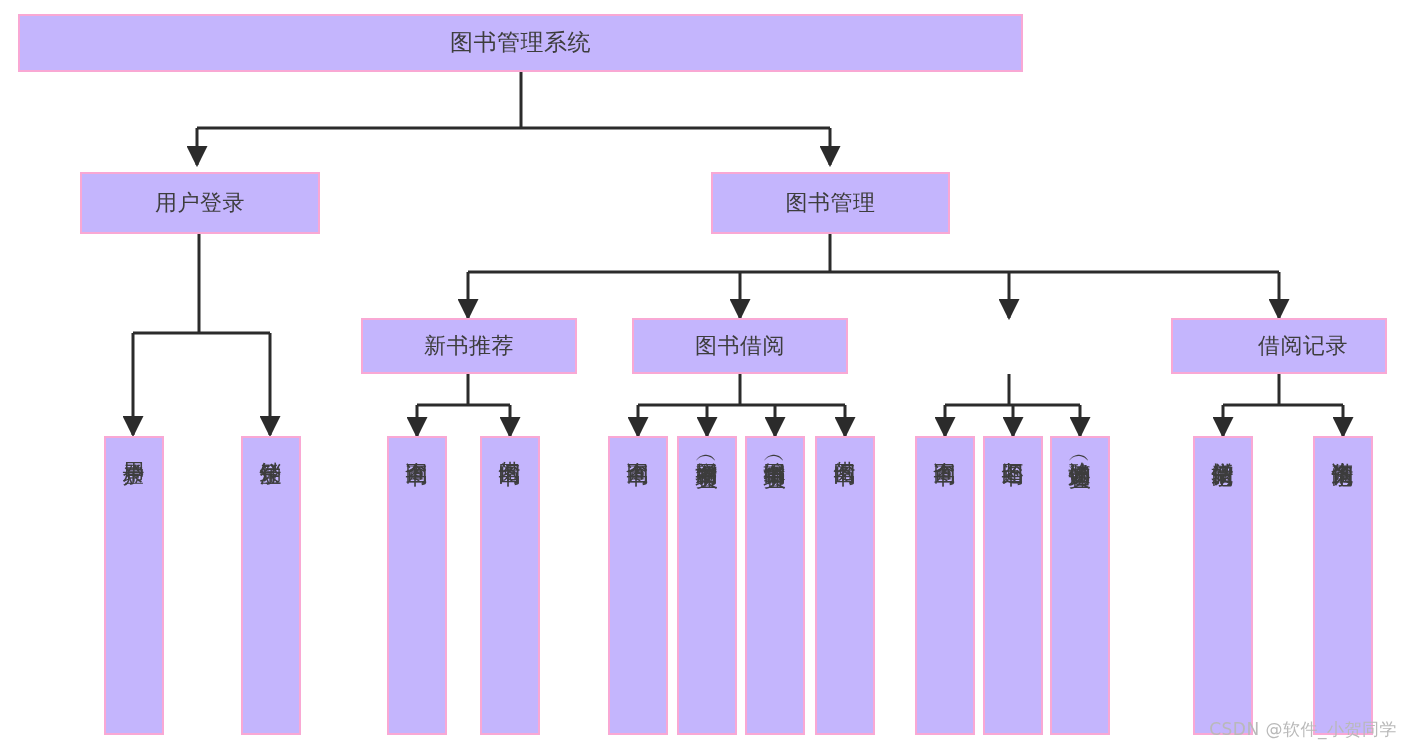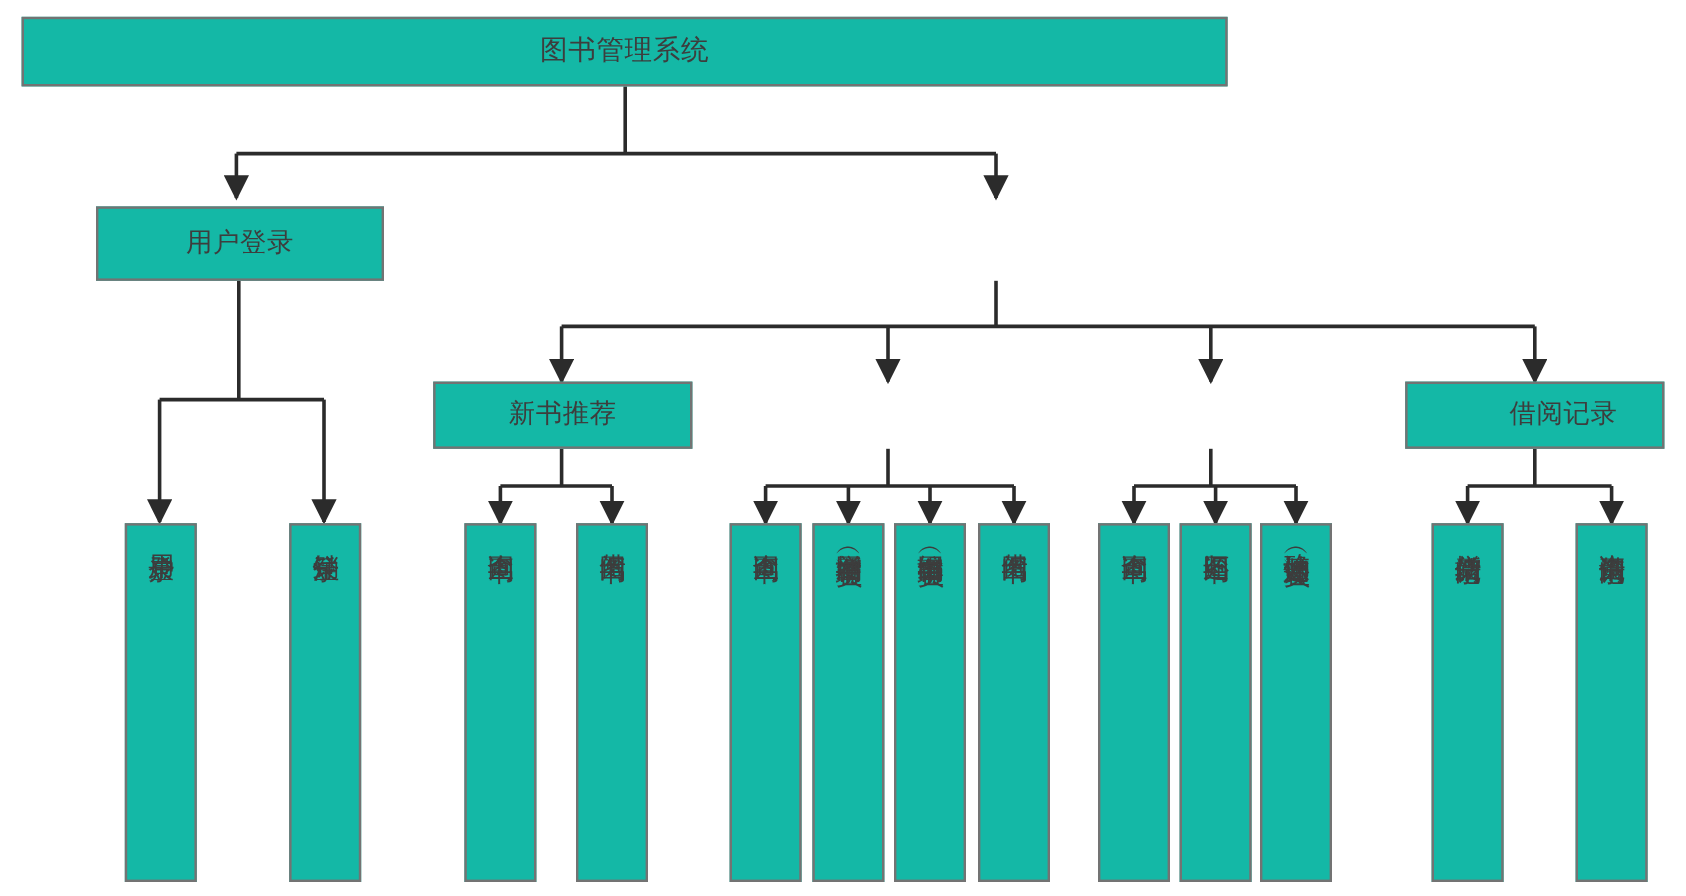--- a/index.html
+++ b/index.html
@@ -20,22 +20,22 @@
   #diagram-svg {
     position: absolute;
     left: 0;
     top: 0;
     width: 1405px;
     height: 747px;
   }
   .node {
     position: absolute;
     box-sizing: border-box;
-    border: 2px solid #737373;
-    background: #14b8a6;
+    border: 2px solid #f9a8d4;
+    background: #c4b5fd;
     display: flex;
     align-items: center;
     justify-content: center;
     color: #3a3a3a;
   }
   .node-label {
     display: block;
     text-align: center;
     line-height: 1.18;
     letter-spacing: 0.5px;
@@ -127,25 +127,31 @@
   </svg>
 
   <div class="node horizontal" id="root-node" style="left:18px; top:14px; width:1005px; height:58px;">
     <span class="node-label">图书管理系统</span>
   </div>
 
   <div class="node horizontal" style="left:80px; top:172px; width:240px; height:62px;">
     <span class="node-label">用户登录</span>
   </div>
 
+  <div class="node horizontal" style="left:711px; top:172px; width:239px; height:62px;">
+    <span class="node-label">图书管理</span>
+  </div>
 
   <div class="node horizontal" style="left:361px; top:318px; width:216px; height:56px;justify-content:center;">
     <span class="node-label">新书推荐</span>
   </div>
 
+  <div class="node horizontal" style="left:632px; top:318px; width:216px; height:56px;">
+    <span class="node-label">图书借阅</span>
+  </div>
 
 
   <div class="node horizontal" style="left:1171px; top:318px; width:216px; height:56px;padding-left:48px;">
     <span class="node-label">借阅记录</span>
   </div>
 
   <div class="node vertical" style="left:104px; top:436px; width:60px; height:299px;">
     <span class="node-label">用户登录</span>
   </div>
 
@@ -190,14 +196,15 @@
   </div>
 
   <div class="node vertical" style="left:1193px; top:436px; width:60px; height:299px;">
     <span class="node-label">新增借阅记录</span>
   </div>
 
   <div class="node vertical" style="left:1313px; top:436px; width:60px; height:299px;">
     <span class="node-label">查询借阅记录</span>
   </div>
 
+  <div id="watermark">CSDN @软件_小贺同学</div>
 
 </div>
 
 </body></html>

